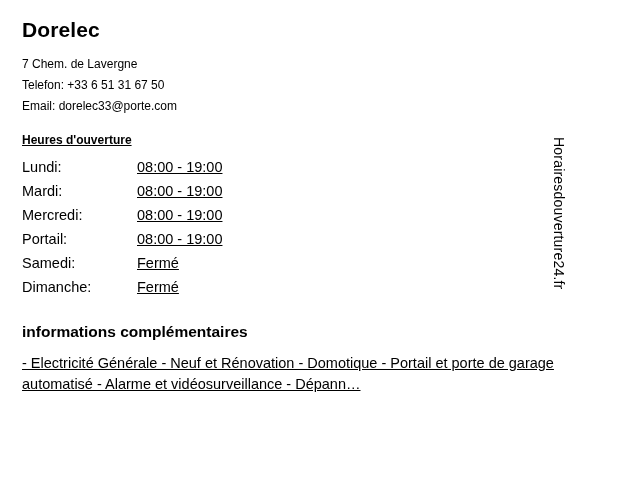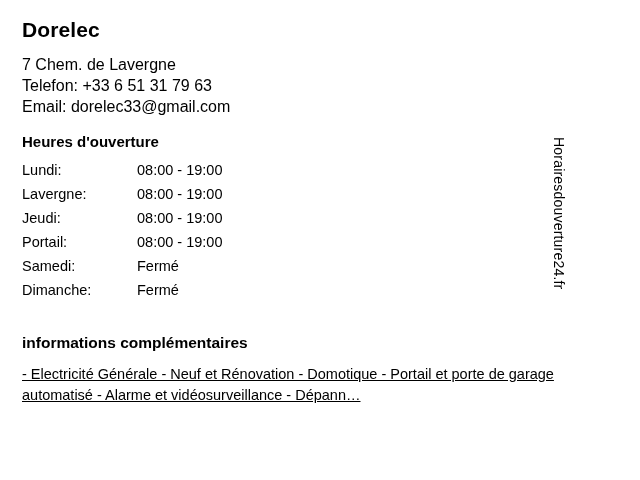--- a/index.html
+++ b/index.html
@@ -29,54 +29,56 @@
     width: 580px;
   }
   .biz-name {
     font-size: 21px;
     font-weight: bold;
     letter-spacing: 0.1px;
     margin: 0 0 12px 0;
     line-height: 1.2;
   }
   .address-block {
-    font-size: 16px;
+    font-size: 12px;
     line-height: 21px;
     margin-bottom: 16px;
   }
   .address-line {
     white-space: pre;
   }
   .section-title {
-    font-size: 15px;
+    font-size: 12px;
     font-weight: bold;
     margin: 14px 0 12px 0;
+    text-decoration: underline;
   }
   table.hours {
     border-collapse: collapse;
     font-size: 14.5px;
   }
   table.hours td {
     padding: 0 0 8px 0;
     vertical-align: top;
     line-height: 16px;
   }
   td.day {
     width: 115px;
     padding-right: 8px;
     white-space: nowrap;
     margin-left: 28px;
   }
   td.time {
     white-space: nowrap;
+    text-decoration: underline;
   }
   .info-title {
     font-size: 15.5px;
     font-weight: bold;
-    margin: 28px 0 12px 0;
+    margin: 20px 0 12px 0;
   }
   .info-text {
     font-size: 14.5px;
     line-height: 21px;
     width: 600px;
     word-break: break-word;
     text-decoration: underline;
   }
   .vertical-brand {
     position: absolute;
@@ -94,38 +96,38 @@
 <body>
 
 <div class="page">
 
   <div class="content">
 
     <h1 class="biz-name">Dorelec</h1>
 
     <div class="address-block">
       <div class="address-line">7 Chem. de Lavergne</div>
-      <div class="address-line">Telefon: +33 6 51 31 79 63</div>
-      <div class="address-line">Email: dorelec33@gmail.com</div>
+      <div class="address-line">Telefon: +33 6 51 31 67 50</div>
+      <div class="address-line">Email: dorelec33@porte.com</div>
     </div>
 
     <div class="section-title">Heures d'ouverture</div>
 
     <table class="hours">
       <tbody>
         <tr>
           <td class="day">Lundi:</td>
           <td class="time">08:00 - 19:00</td>
         </tr>
         <tr>
-          <td class="day">Lavergne:</td>
+          <td class="day">Mardi:</td>
           <td class="time">08:00 - 19:00</td>
         </tr>
         <tr>
-          <td class="day">Jeudi:</td>
+          <td class="day">Mercredi:</td>
           <td class="time">08:00 - 19:00</td>
         </tr>
         <tr>
           <td class="day">Portail:</td>
           <td class="time">08:00 - 19:00</td>
         </tr>
         <tr>
           <td class="day">Samedi:</td>
           <td class="time">Fermé</td>
         </tr>

